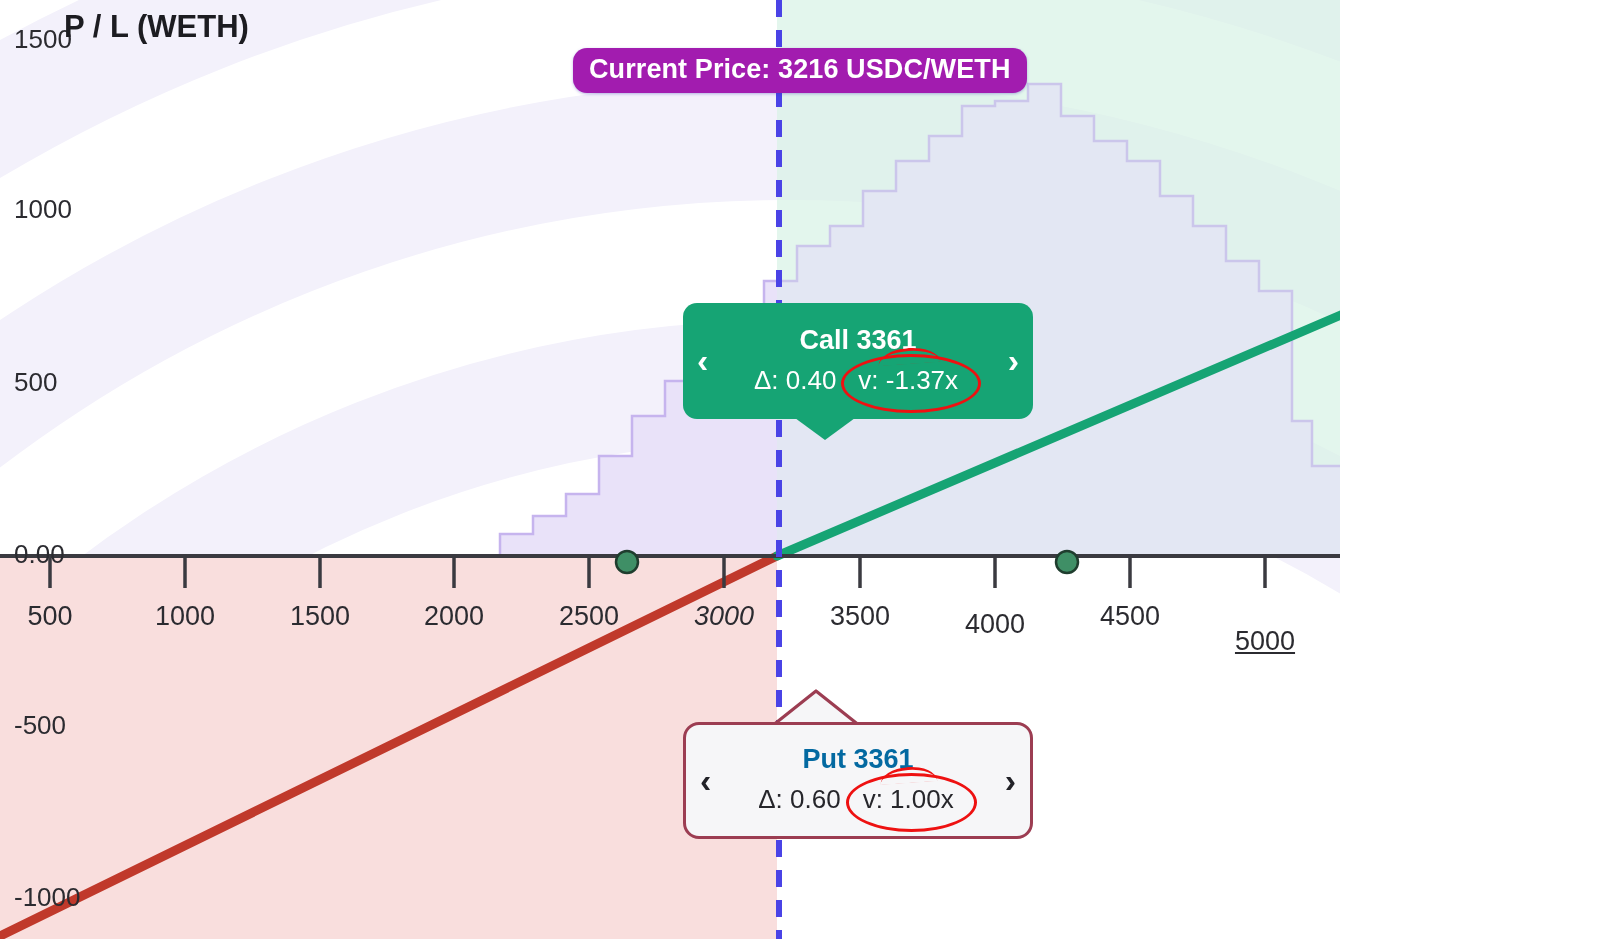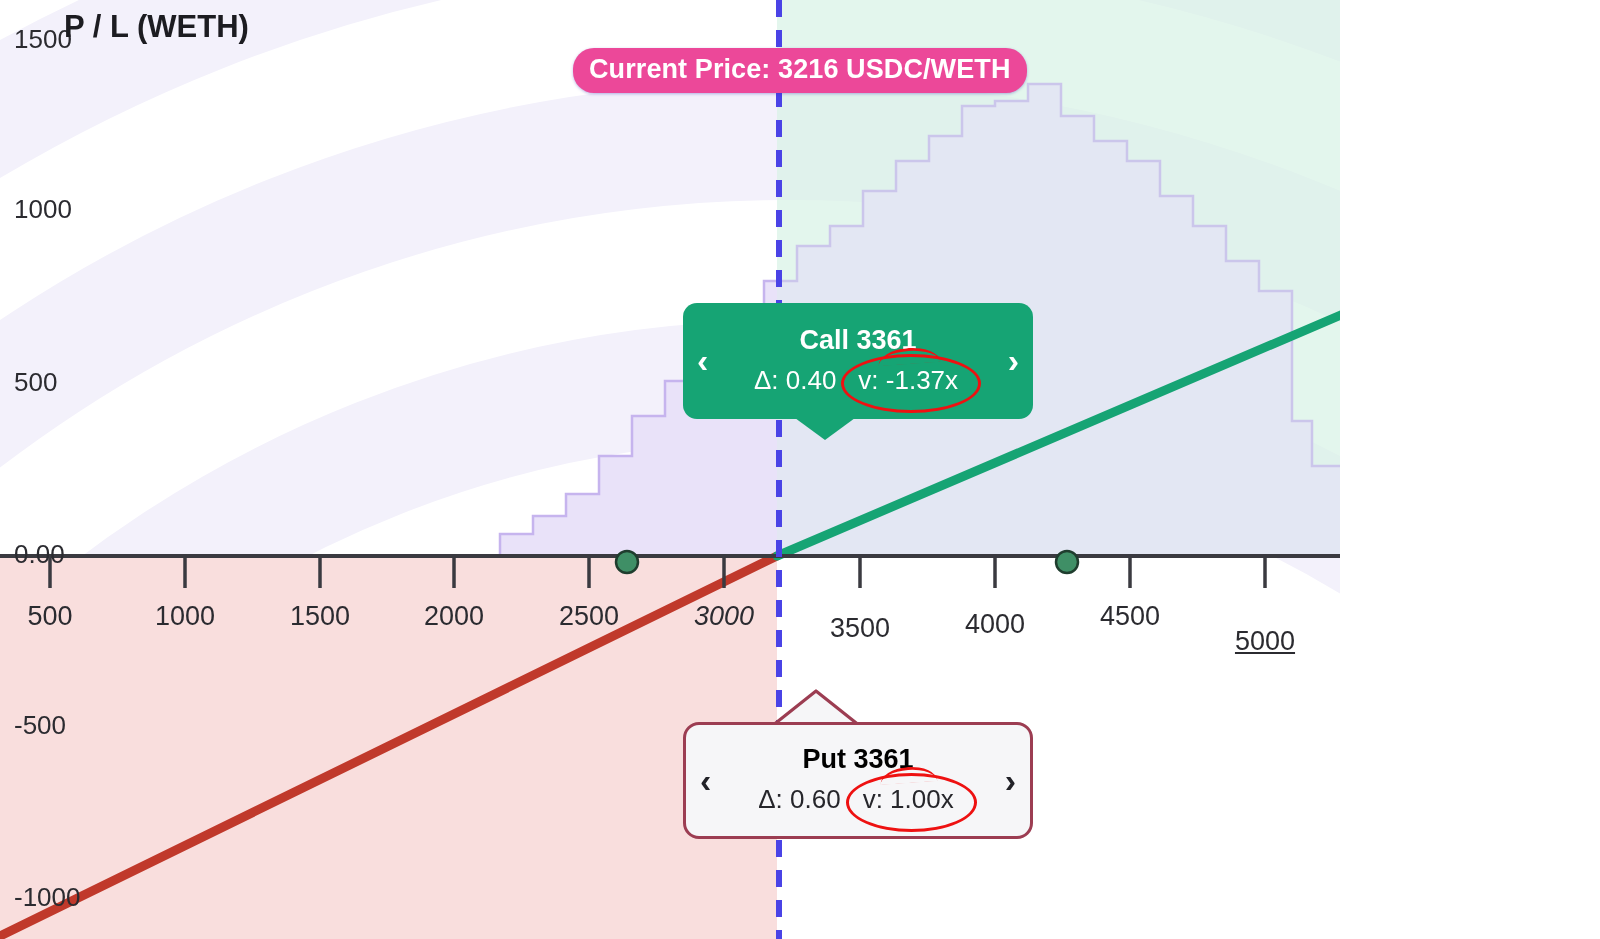--- a/index.html
+++ b/index.html
@@ -48,26 +48,26 @@
     font-size: 29px;
     font-weight: 700;
     color: #1d4ed8;
     white-space: nowrap;
   }
 
   
   .price-badge {
     position: absolute;
     left: 573px; top: 48px;
-    background: #ec4899;
+    background: #a21caf;
     color: #ffffff;
     font-size: 27px;
     font-weight: 700;
     padding: 6px 16px 8px 16px;
-    border-radius: 21px;
+    border-radius: 14px;
     white-space: nowrap;
     letter-spacing: 0.1px;
     box-shadow: 0 1px 3px rgba(60,50,180,0.35);
   }
 
   
   .menu-btn {
     position: absolute;
     left: 1434px; top: 35px;
     width: 75px; height: 75px;
@@ -147,21 +147,21 @@
   #tip-put {
     left: 683px; top: 722px;
     width: 350px; height: 117px;
     background: #f6f6f8;
     border: 3px solid #9c3d52;
     border-radius: 16px;
     color: #26262b;
     padding: 10px 8px 12px 8px;
   }
   #tip-put .arrow-btn { color: #222228; }
-  #tip-put .title { color: #000000; }
+  #tip-put .title { color: #0369a1; }
 
   .vmetric { position: relative; display: inline-block; padding: 0 4px; }
   .ellipse-mark {
     position: absolute;
     left: -13px; top: -11px;
     width: calc(100% + 26px);
     height: calc(100% + 22px);
     border: 3px solid #ee1111;
     border-radius: 50%;
     pointer-events: none;
@@ -253,21 +253,21 @@
   <div class="ytick" style="left:14px;  top:884px;">-1000</div>
 
   <div class="axis-title-y">P / L (WETH)</div>
 
   <div class="xtick" style="left:50px;   top:603px;">500</div>
   <div class="xtick" style="left:185px;  top:603px;">1000</div>
   <div class="xtick" style="left:320px;  top:603px;">1500</div>
   <div class="xtick" style="left:454px;  top:603px;">2000</div>
   <div class="xtick" style="left:589px;  top:603px;">2500</div>
   <div class="xtick" style="left:724px;  top:603px;font-style:italic;">3000</div>
-  <div class="xtick" style="left:860px;  top:603px;margin-top:12px;">3500</div>
+  <div class="xtick" style="left:860px;  top:603px;">3500</div>
   <div class="xtick" style="left:995px;  top:603px;margin-top:8px;">4000</div>
   <div class="xtick" style="left:1130px; top:603px;">4500</div>
   <div class="xtick" style="left:1265px; top:628px;text-decoration:underline;">5000</div>
   <div class="xtick" style="left:1400px; top:603px;">5500</div>
   <div class="xtick" style="left:1534px; top:603px;">6000</div>
 
   <div class="axis-title-x">Price</div>
 
   <div class="price-badge">Current Price: 3216 USDC/WETH</div>
 

